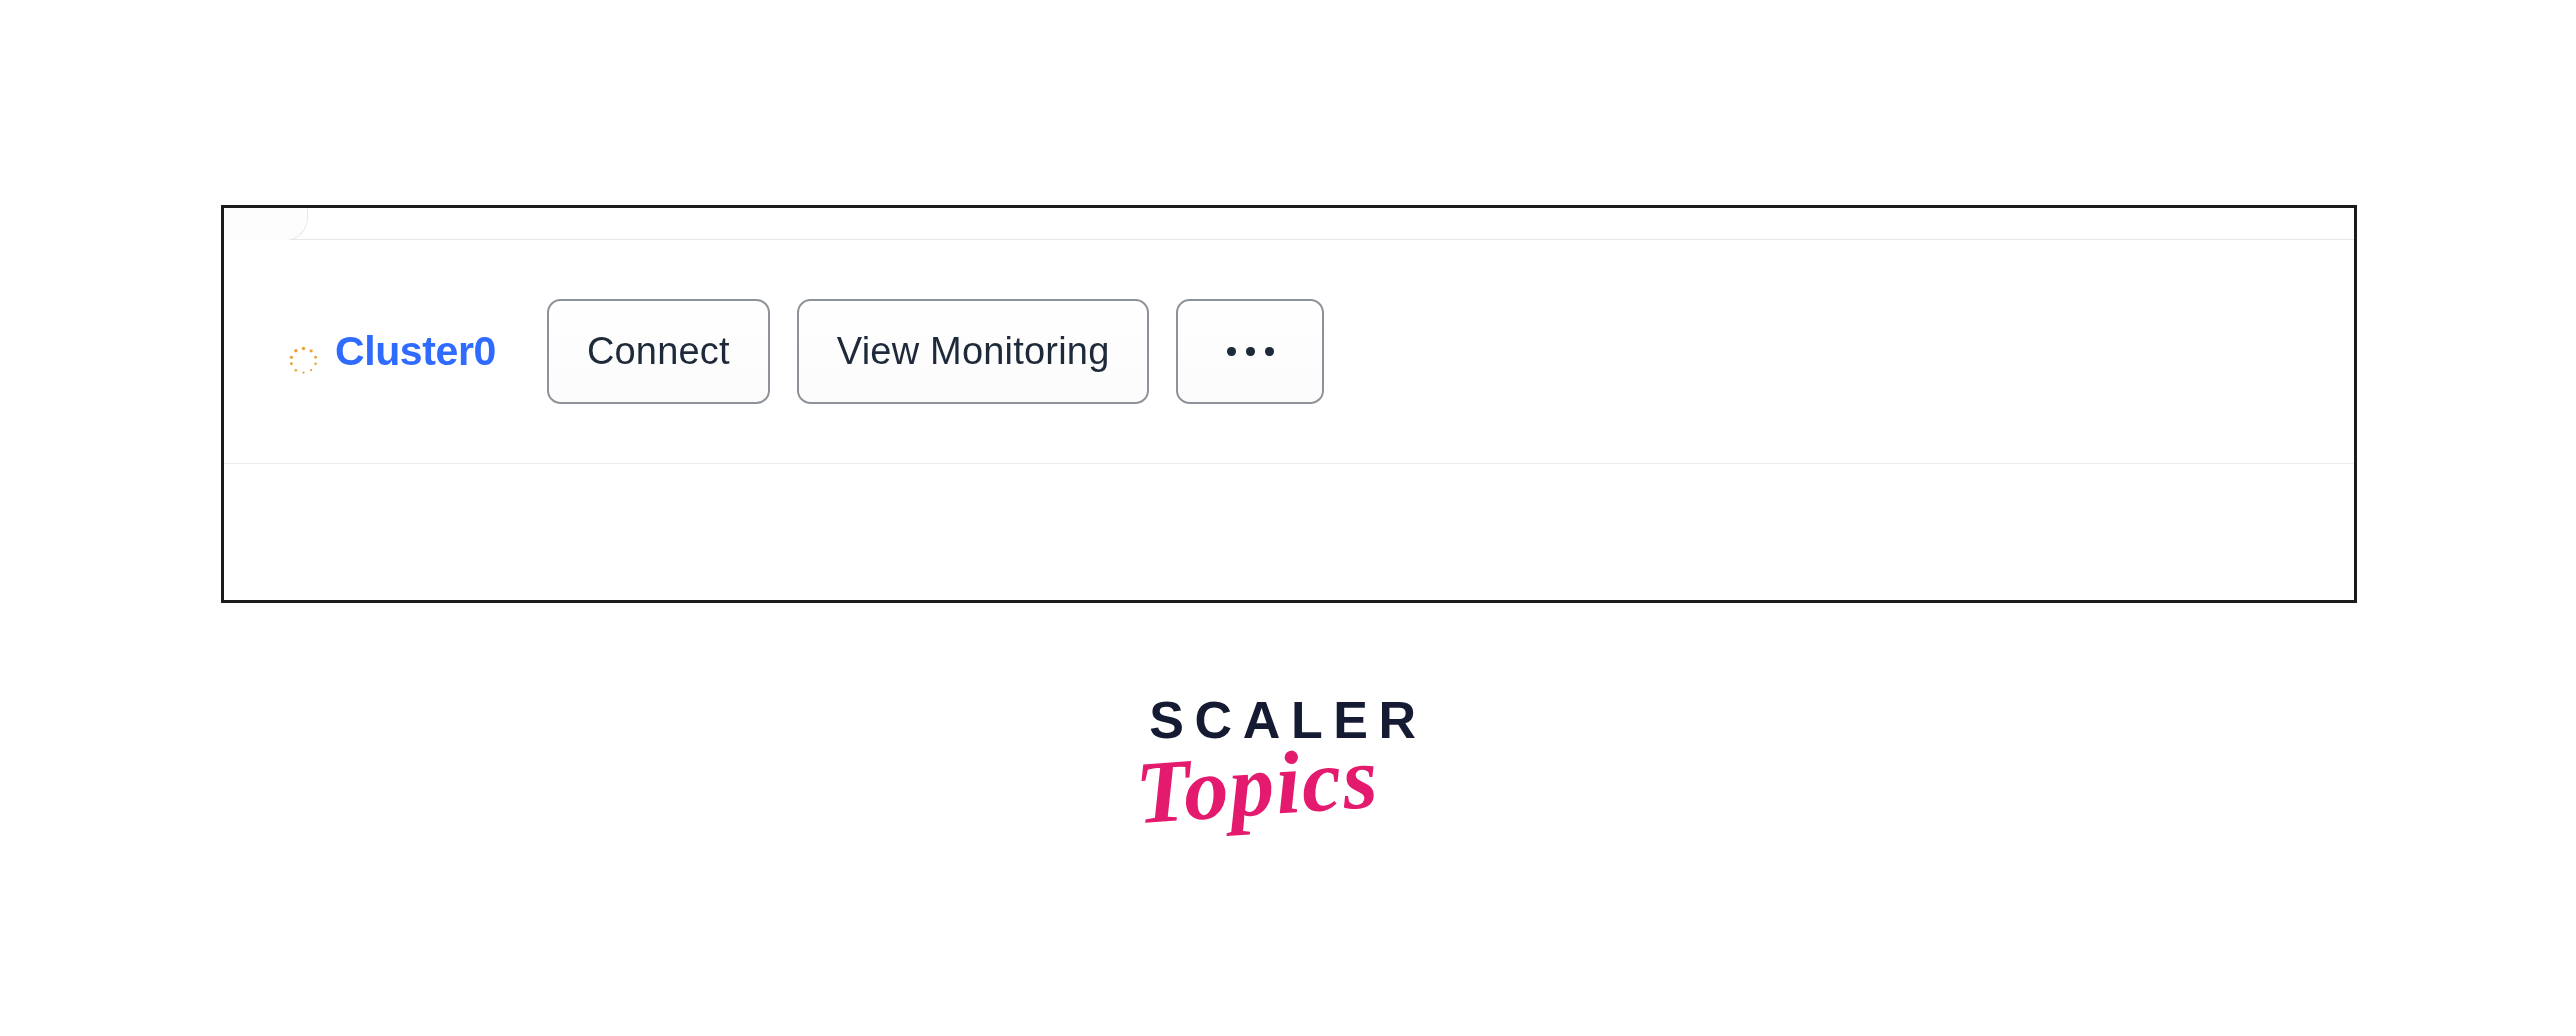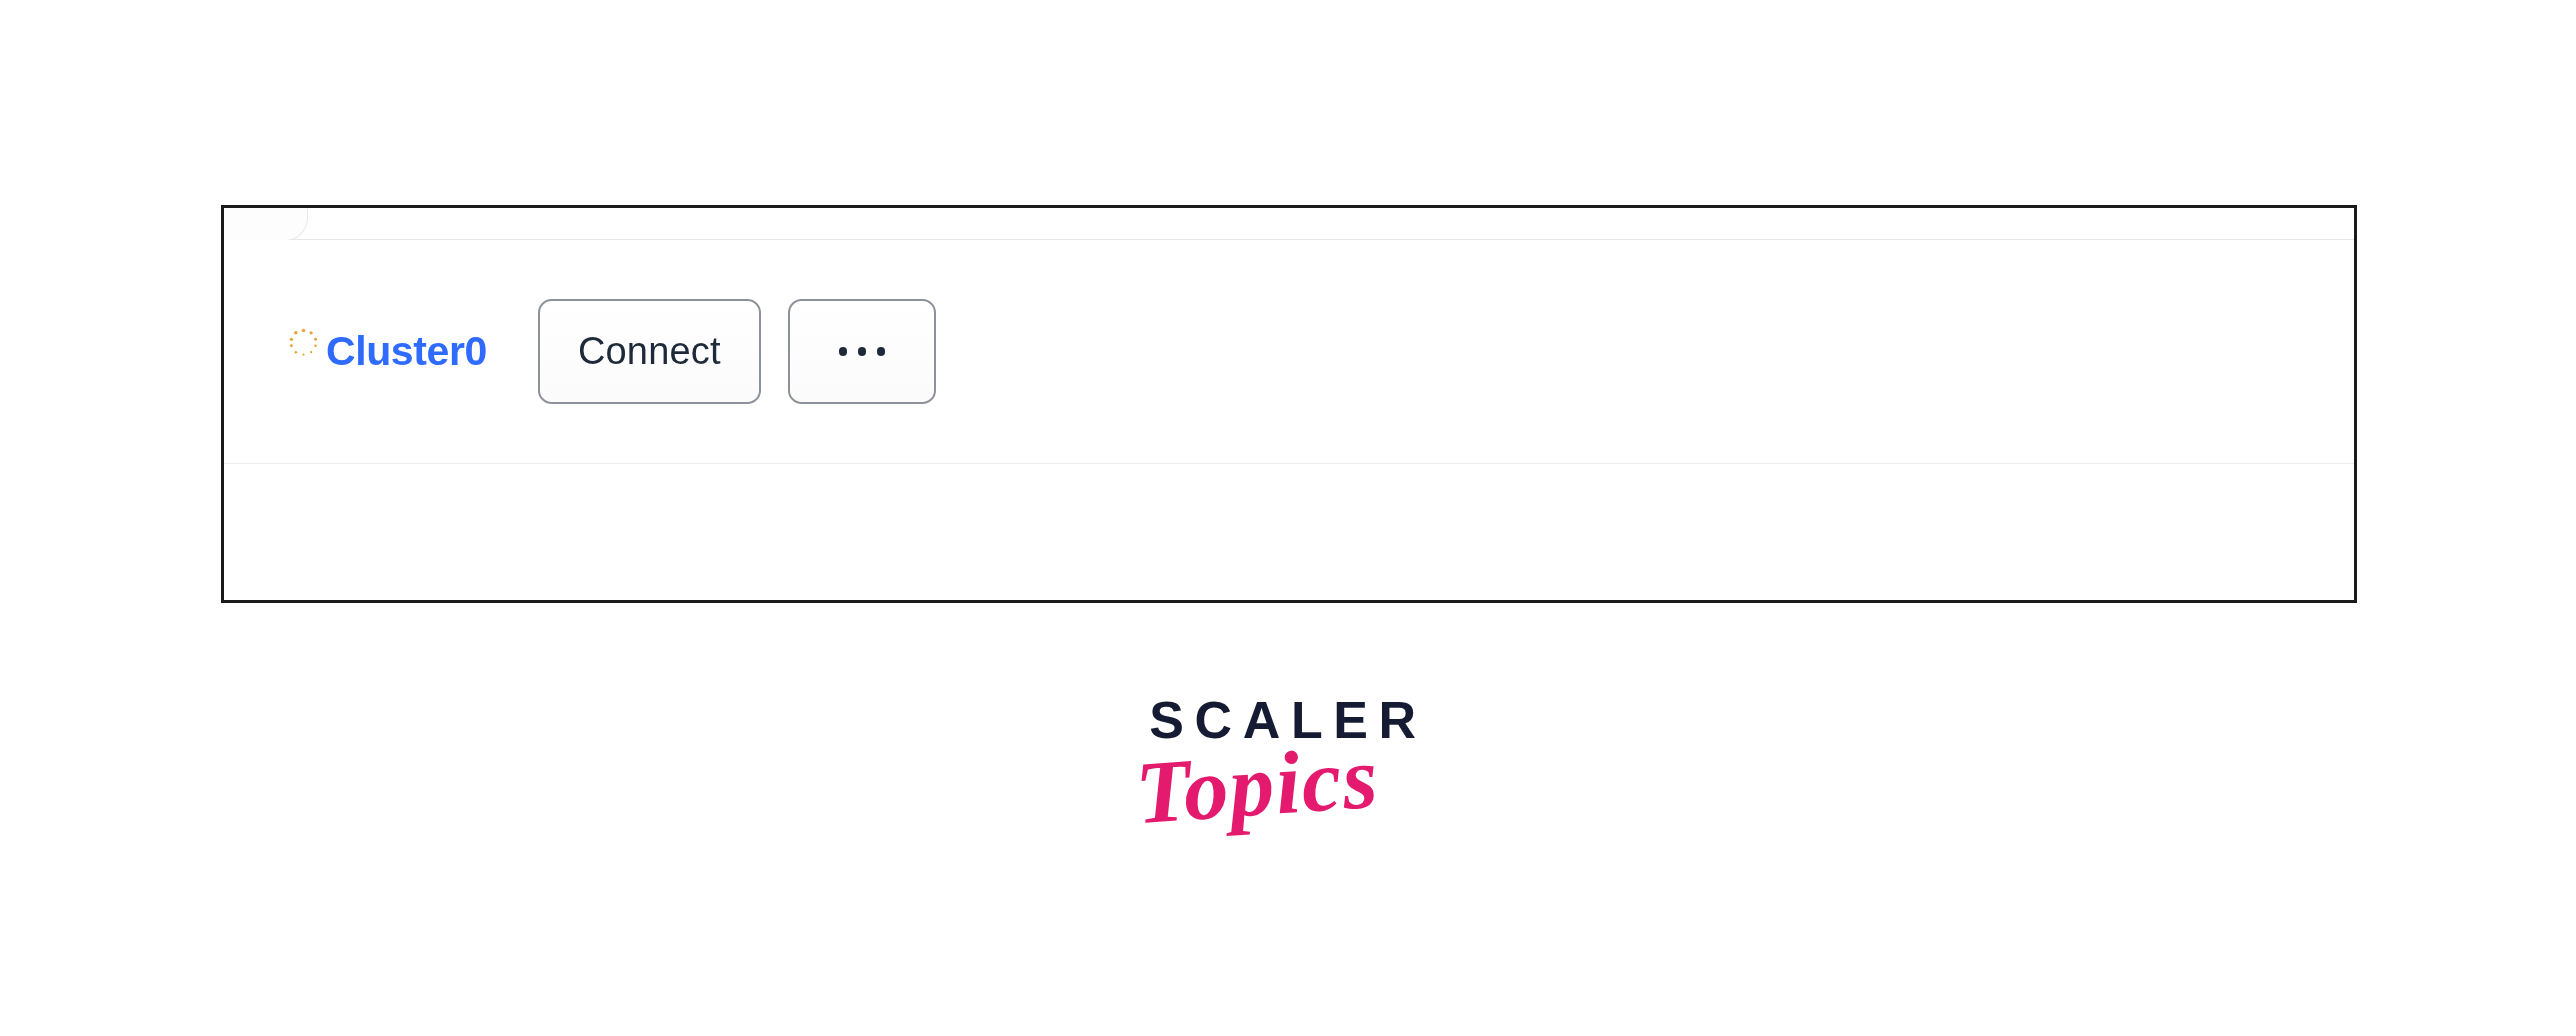--- a/index.html
+++ b/index.html
@@ -53,22 +53,22 @@
     height: 224px;
     display: flex;
     align-items: center;
     padding-left: 65px;
     gap: 30px;
     border-bottom: 1.5px solid #ececef;
     background: #ffffff;
   }
   .cluster-name-group {
     display: flex;
-    align-items: flex-start;
-    gap: 8px;
+    align-items: flex-end;
+    gap: 17px;
   }
   .spinner-icon {
     width: 29px;
     height: 29px;
     display: inline-block;
   }
   .cluster-name {
     font-size: 41px;
     font-weight: 700;
     color: #2f6bff;
@@ -162,20 +162,21 @@
               <circle cx="3" cy="14" r="2.0"></circle>
               <circle cx="8.5" cy="6" r="2.2"></circle>
             </g>
           </svg>
         </span>
         <a class="cluster-name">Cluster0</a>
       </div>
 
       <div class="btn-group">
         <button class="btn">Connect</button>
+        <button class="btn">View Monitoring</button>
         <button class="btn more">
           <span class="ellipsis">
             <span class="dot"></span>
               <span class="dot"></span>
               <span class="dot"></span>
           </span>
         </button>
       </div>
 
     </div>

